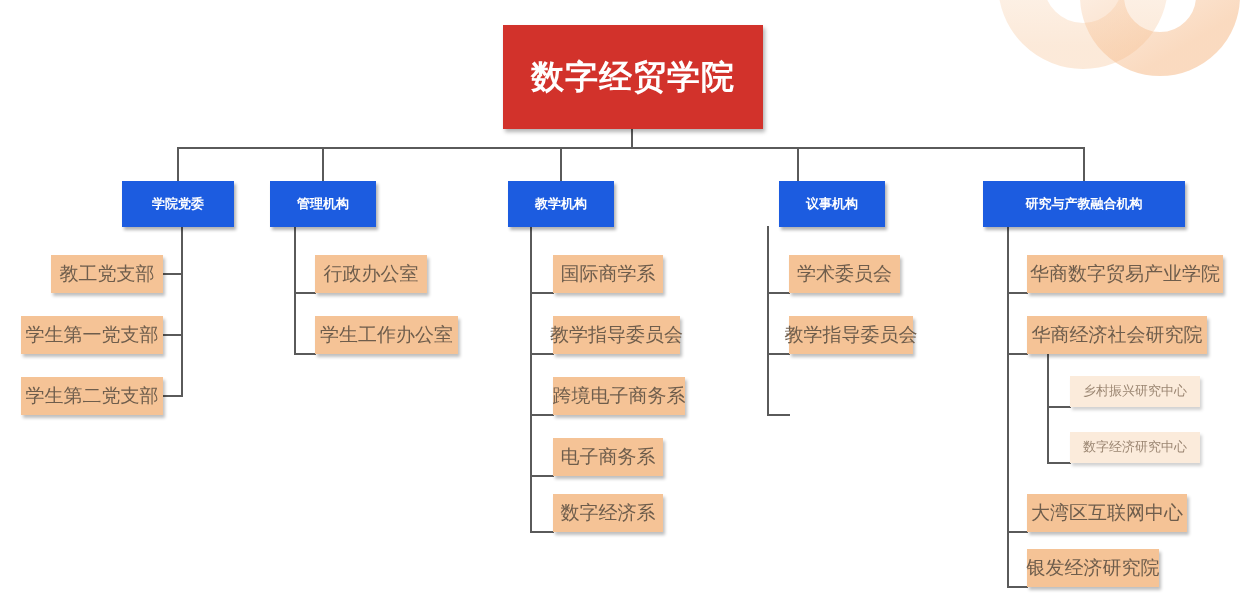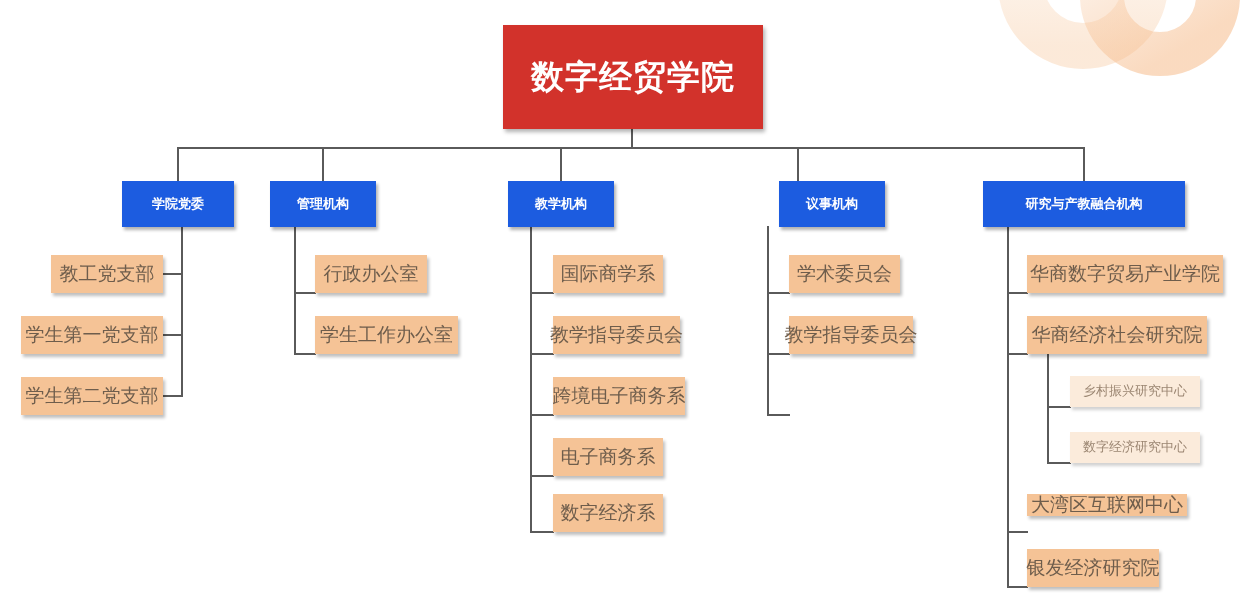--- a/index.html
+++ b/index.html
@@ -145,19 +145,19 @@
   <div class="node leaf" style="left:553px;top:316px;width:127px;height:38px">教学指导委员会</div>
   <div class="node leaf" style="left:553px;top:377px;width:132px;height:38px">跨境电子商务系</div>
   <div class="node leaf" style="left:553px;top:438px;width:110px;height:38px">电子商务系</div>
   <div class="node leaf" style="left:553px;top:494px;width:110px;height:38px">数字经济系</div>
 
   <div class="node leaf" style="left:789px;top:255px;width:111px;height:38px">学术委员会</div>
   <div class="node leaf" style="left:789px;top:316px;width:124px;height:38px">教学指导委员会</div>
 
   <div class="node leaf" style="left:1027px;top:255px;width:196px;height:38px">华商数字贸易产业学院</div>
   <div class="node leaf" style="left:1027px;top:316px;width:180px;height:38px">华商经济社会研究院</div>
-  <div class="node leaf" style="left:1027px;top:494px;width:160px;height:22px">大湾区互联网中心</div>
+  <div class="node leaf" style="left:1027px;top:494px;width:160px;height:38px">大湾区互联网中心</div>
   <div class="node leaf" style="left:1027px;top:549px;width:132px;height:38px">银发经济研究院</div>
 
   <div class="node subleaf" style="left:1070px;top:376px;width:130px;height:31px">乡村振兴研究中心</div>
   <div class="node subleaf" style="left:1070px;top:432px;width:130px;height:31px">数字经济研究中心</div>
 
 </div>
 
 </body></html>

